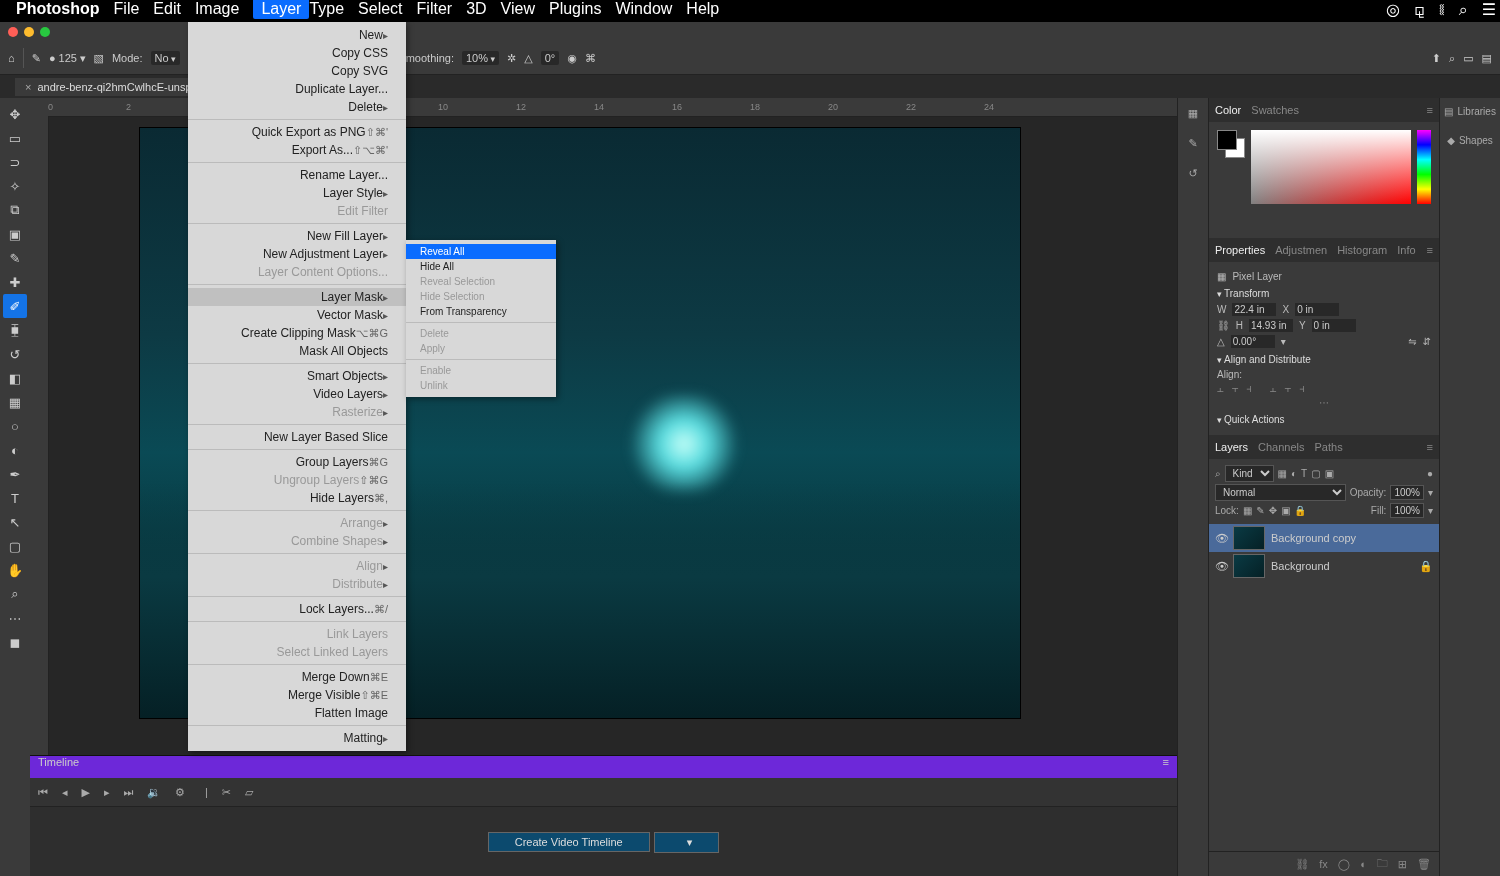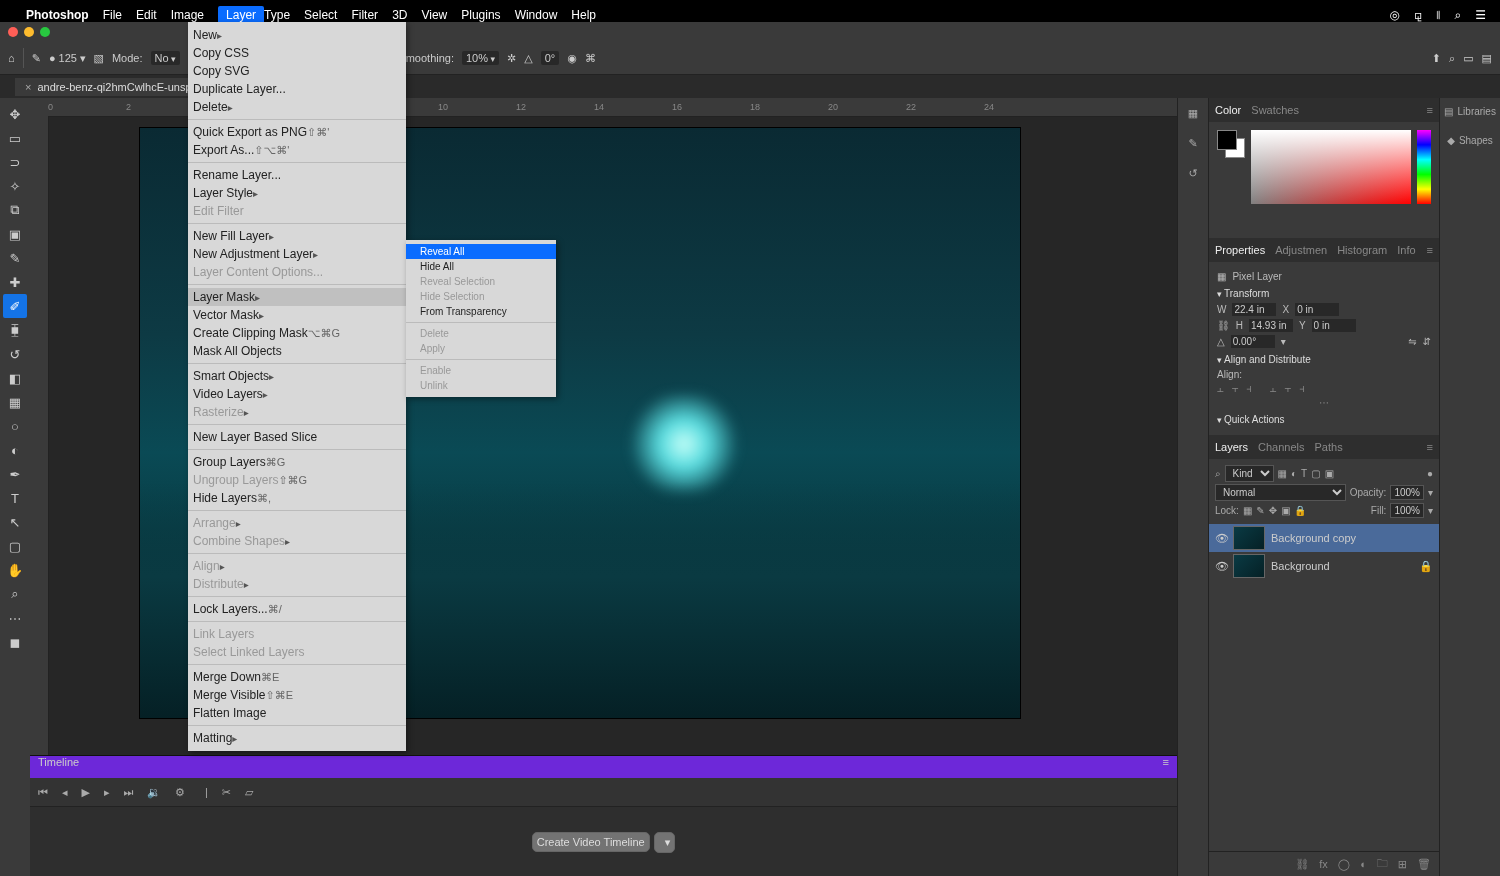--- a/index.html
+++ b/index.html
@@ -1,16 +1,16 @@
 <!DOCTYPE html>
 <html><head>
 <meta charset="utf-8">
 <style>
   html,body{margin:0;padding:0;width:1500px;height:876px;background:#1e1e1e;font-family:-apple-system,"Helvetica Neue",Arial,sans-serif;font-size:11px;color:#c8c8c8;overflow:hidden;user-select:none}
-  .menubar{height:22px;background:#000;display:flex;align-items:flex-end;padding:0 14px;color:#fff;font-size:12px}
+  .menubar{height:22px;background:#000;display:flex;align-items:flex-start;padding:0 4px;color:#fff;font-size:16px}
   .menubar .apple{font-size:13px;margin-right:12px}
   .menubar .app{font-weight:600;margin-right:14px}
   .menubar .m{margin-right:14px;cursor:default}
   .menubar .m.active{background:#0a6cff;padding:2px 8px;margin-right:0;border-radius:2px}
   .menubar .right{margin-left:auto;display:flex;gap:14px;align-items:center}
   .titlebar{height:20px;background:#3a3a3a;display:flex;align-items:center;position:relative}
   .tl-dots{display:flex;gap:6px;margin-left:8px}
   .dot{width:10px;height:10px;border-radius:50%}
   .dot.r{background:#ff5f57}.dot.y{background:#febc2e}.dot.g{background:#28c840}
   .titlebar .title{position:absolute;left:0;right:0;text-align:center;color:#ddd;font-size:12px}
@@ -31,21 +31,21 @@
   .ruler-v{position:absolute;top:18px;left:0;width:18px;bottom:0;background:#3a3a3a;border-right:1px solid #222}
   .ruler-c{position:absolute;top:0;left:0;width:18px;height:18px;background:#3a3a3a;border-right:1px solid #222;border-bottom:1px solid #222}
   .img{position:absolute;top:30px;left:110px;width:880px;height:590px;background:linear-gradient(180deg,#0a2a33 0%,#0d3a44 35%,#0a4a55 55%,#063238 80%,#041a1f 100%);box-shadow:0 0 0 1px #000}
   .img::before{content:"";position:absolute;left:55%;top:45%;width:120px;height:100px;background:radial-gradient(circle,#c8fff8 0%,#5adde0 30%,transparent 70%);filter:blur(6px)}
   .img::after{content:"";position:absolute;left:0;right:0;bottom:0;height:40%;background:linear-gradient(180deg,transparent,#0a3a42 40%,#052025);}
   .statusbar{position:absolute;left:0;right:0;bottom:120px;height:18px;background:#3a3a3a;border-top:1px solid #222;display:flex;align-items:center;padding:0 8px;font-size:10px;color:#aaa;gap:14px}
   .timeline{position:absolute;left:0;right:0;bottom:0;height:120px;background:#2e2e2e;border-top:1px solid #111}
   .timeline .hdr{height:22px;background:#6d28d9;padding:0 8px;display:flex;align-items:flex-start;font-size:11px;color:#ccc}
   .timeline .ctrl{height:28px;background:#333;display:flex;align-items:center;padding:0 8px;gap:14px;color:#aaa;border-bottom:1px solid #222}
   .timeline .body{height:70px;display:flex;align-items:center;justify-content:center}
-  .btn{background:#737373;border:1px solid #666;padding:3px 4px;border-radius:5px;color:#ddd;font-size:11px}
+  .btn{background:#0c4a6e;border:1px solid #666;padding:3px 26px;border-radius:0;color:#ddd;font-size:11px}
   .btn.dd::after{content:" ▾";margin-left:6px}
   .midcol{width:30px;background:#3a3a3a;border-left:1px solid #222;display:flex;flex-direction:column;align-items:center;padding-top:4px;gap:8px}
   .midcol .t{width:22px;height:22px;display:flex;align-items:center;justify-content:center;color:#aaa}
   .panels{width:230px;background:#3a3a3a;display:flex;flex-direction:column;border-left:1px solid #222}
   .panel-tabs{height:24px;display:flex;align-items:center;background:#2e2e2e;padding:0 6px;gap:10px;font-size:11px}
   .panel-tabs span{color:#888;cursor:pointer}
   .panel-tabs span.act{color:#eee}
   .panel-tabs .menu{margin-left:auto;color:#888}
   .color-panel{height:100px;display:flex;padding:8px;gap:6px}
   .fgbg{width:28px;height:28px;position:relative}
@@ -64,21 +64,21 @@
   .layer-list{flex:1;overflow:auto}
   .layer{display:flex;align-items:center;height:28px;padding:0 6px;gap:6px;font-size:11px;color:#ccc}
   .layer.sel{background:#4a6a9a}
   .layer .eye{width:12px}
   .layer .thumb{width:30px;height:22px;background:linear-gradient(135deg,#0a3a44,#052025);border:1px solid #666}
   .layer .lock{margin-left:auto;color:#aaa}
   .lib{width:60px;background:#3a3a3a;border-left:1px solid #222;display:flex;flex-direction:column;align-items:center;padding-top:4px;gap:10px;font-size:10px;color:#aaa}
   .lib .it{display:flex;align-items:center;gap:4px;width:100%;justify-content:center;padding:4px 0}
   
   .menu-dd{position:absolute;top:22px;left:188px;width:218px;background:#d8d8d8;color:#222;font-size:12px;z-index:100;box-shadow:2px 2px 6px rgba(0,0,0,.4);padding:4px 0}
-  .menu-dd .mi{padding:2px 18px 2px 5px;display:flex;justify-content:flex-start;align-items:center;cursor:default}
+  .menu-dd .mi{padding:2px 18px 2px 16px;display:flex;justify-content:flex-end;align-items:center;cursor:default}
   .menu-dd .mi.sub::after{content:"▸";font-size:10px;color:#555}
   .menu-dd .mi.dis{color:#999}
   .menu-dd .mi.hl{background:#c0c0c0}
   .menu-dd .div{height:1px;background:#bbb;margin:3px 0}
   .menu-dd .sc{color:#666;font-size:11px}
   .submenu{position:absolute;top:240px;left:406px;width:150px;background:#d8d8d8;color:#222;font-size:10px;z-index:101;box-shadow:2px 2px 6px rgba(0,0,0,.4);padding:4px 0}
   .submenu .mi{padding:2px 14px;cursor:default}
   .submenu .mi.hl{background:#0a6cff;color:#fff}
   .submenu .mi.dis{color:#999}
   .submenu .div{height:1px;background:#bbb;margin:3px 0}

